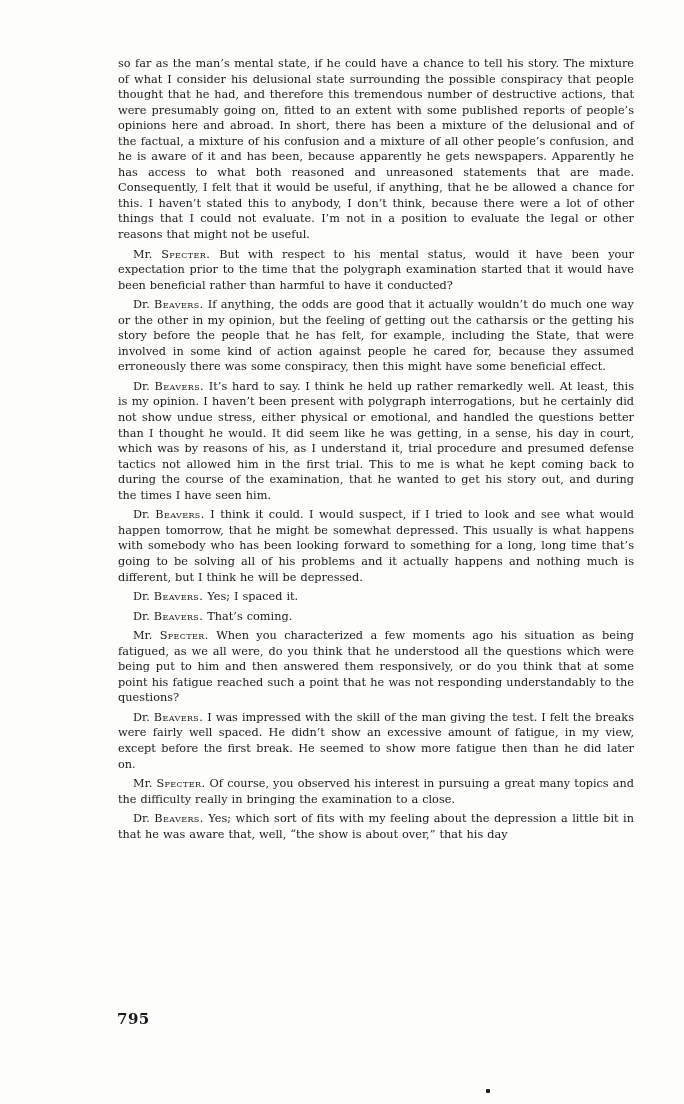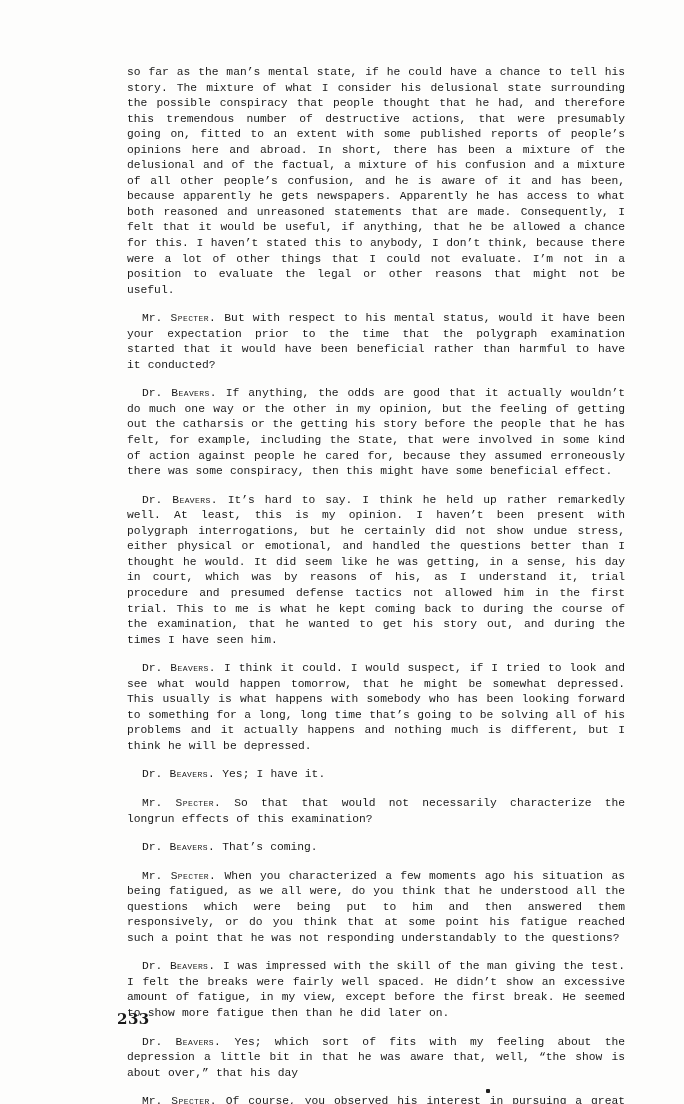--- a/index.html
+++ b/index.html
@@ -16,21 +16,21 @@
     position: absolute;
     left: 114px;
     top: 52px;
     width: 524px;
     color: #1a1a1a;
     font-size: 11.3px;
     line-height: 15.55px;
     text-align: justify;
     word-spacing: 0.4px;
   }
-  .para { margin: 13px; text-indent: 15px; font-family: Liberation Mono, monospace; }
+  .para { margin: 4px; text-indent: 15px; }
   .para.continuation { text-indent: 0; }
   .sp-name { font-variant: small-caps; letter-spacing: 0.4px; }
   .footer { position: absolute; left: 117px; top: 1009px; }
   .page-number {
     font-size: 15px;
     font-weight: 700;
     color: #1a1a1a;
     letter-spacing: 0.5px;
   }
   .speck {
@@ -54,31 +54,30 @@
 
   <p class="para"><span class="speaker"><span class="sp-prefix">Dr. </span><span class="sp-name">Beavers.</span></span><span class="para-text"> If anything, the odds are good that it actually wouldn’t do much one way or the other in my opinion, but the feeling of getting out the catharsis or the getting his story before the people that he has felt, for example, including the State, that were involved in some kind of action against people he cared for, because they assumed erroneously there was some conspiracy, then this might have some beneficial effect.</span></p>
 
 
   <p class="para"><span class="speaker"><span class="sp-prefix">Dr. </span><span class="sp-name">Beavers.</span></span><span class="para-text"> It’s hard to say. I think he held up rather remarkedly well. At least, this is my opinion. I haven’t been present with polygraph interrogations, but he certainly did not show undue stress, either physical or emotional, and handled the questions better than I thought he would. It did seem like he was getting, in a sense, his day in court, which was by reasons of his, as I understand it, trial procedure and presumed defense tactics not allowed him in the first trial. This to me is what he kept coming back to during the course of the examination, that he wanted to get his story out, and during the times I have seen him.</span></p>
 
 
   <p class="para"><span class="speaker"><span class="sp-prefix">Dr. </span><span class="sp-name">Beavers.</span></span><span class="para-text"> I think it could. I would suspect, if I tried to look and see what would happen tomorrow, that he might be somewhat depressed. This usually is what happens with somebody who has been looking forward to something for a long, long time that’s going to be solving all of his problems and it actually happens and nothing much is different, but I think he will be depressed.</span></p>
 
 
-  <p class="para"><span class="speaker"><span class="sp-prefix">Dr. </span><span class="sp-name">Beavers.</span></span><span class="para-text"> Yes; I have it.</span></p>
+  <p class="para"><span class="speaker"><span class="sp-prefix">Dr. </span><span class="sp-name">Beavers.</span></span><span class="para-text"> Yes; I spaced it.</span></p>
 
-  <p class="para"><span class="speaker"><span class="sp-prefix">Mr. </span><span class="sp-name">Specter.</span></span><span class="para-text"> So that that would not necessarily characterize the longrun effects of this examination?</span></p>
 
   <p class="para"><span class="speaker"><span class="sp-prefix">Dr. </span><span class="sp-name">Beavers.</span></span><span class="para-text"> That’s coming.</span></p>
 
   <p class="para"><span class="speaker"><span class="sp-prefix">Mr. </span><span class="sp-name">Specter.</span></span><span class="para-text"> When you characterized a few moments ago his situation as being fatigued, as we all were, do you think that he understood all the questions which were being put to him and then answered them responsively, or do you think that at some point his fatigue reached such a point that he was not responding understandably to the questions?</span></p>
 
   <p class="para"><span class="speaker"><span class="sp-prefix">Dr. </span><span class="sp-name">Beavers.</span></span><span class="para-text"> I was impressed with the skill of the man giving the test. I felt the breaks were fairly well spaced. He didn’t show an excessive amount of fatigue, in my view, except before the first break. He seemed to show more fatigue then than he did later on.</span></p>
 
+  <p class="para"><span class="speaker"><span class="sp-prefix">Mr. </span><span class="sp-name">Specter.</span></span><span class="para-text"> Of course, you observed his interest in pursuing a great many topics and the difficulty really in bringing the examination to a close.</span></p>
+
   <p class="para"><span class="speaker"><span class="sp-prefix">Dr. </span><span class="sp-name">Beavers.</span></span><span class="para-text"> Yes; which sort of fits with my feeling about the depression a little bit in that he was aware that, well, “the show is about over,” that his day</span></p>
-
-  <p class="para"><span class="speaker"><span class="sp-prefix">Mr. </span><span class="sp-name">Specter.</span></span><span class="para-text"> Of course, you observed his interest in pursuing a great many topics and the difficulty really in bringing the examination to a close.</span></p>
 </section>
   <div class="footer">
-    <span class="page-number">233</span>
+    <span class="page-number">795</span>
   </div>
   <span class="speck"></span>
 </main>
 
 </body></html>

